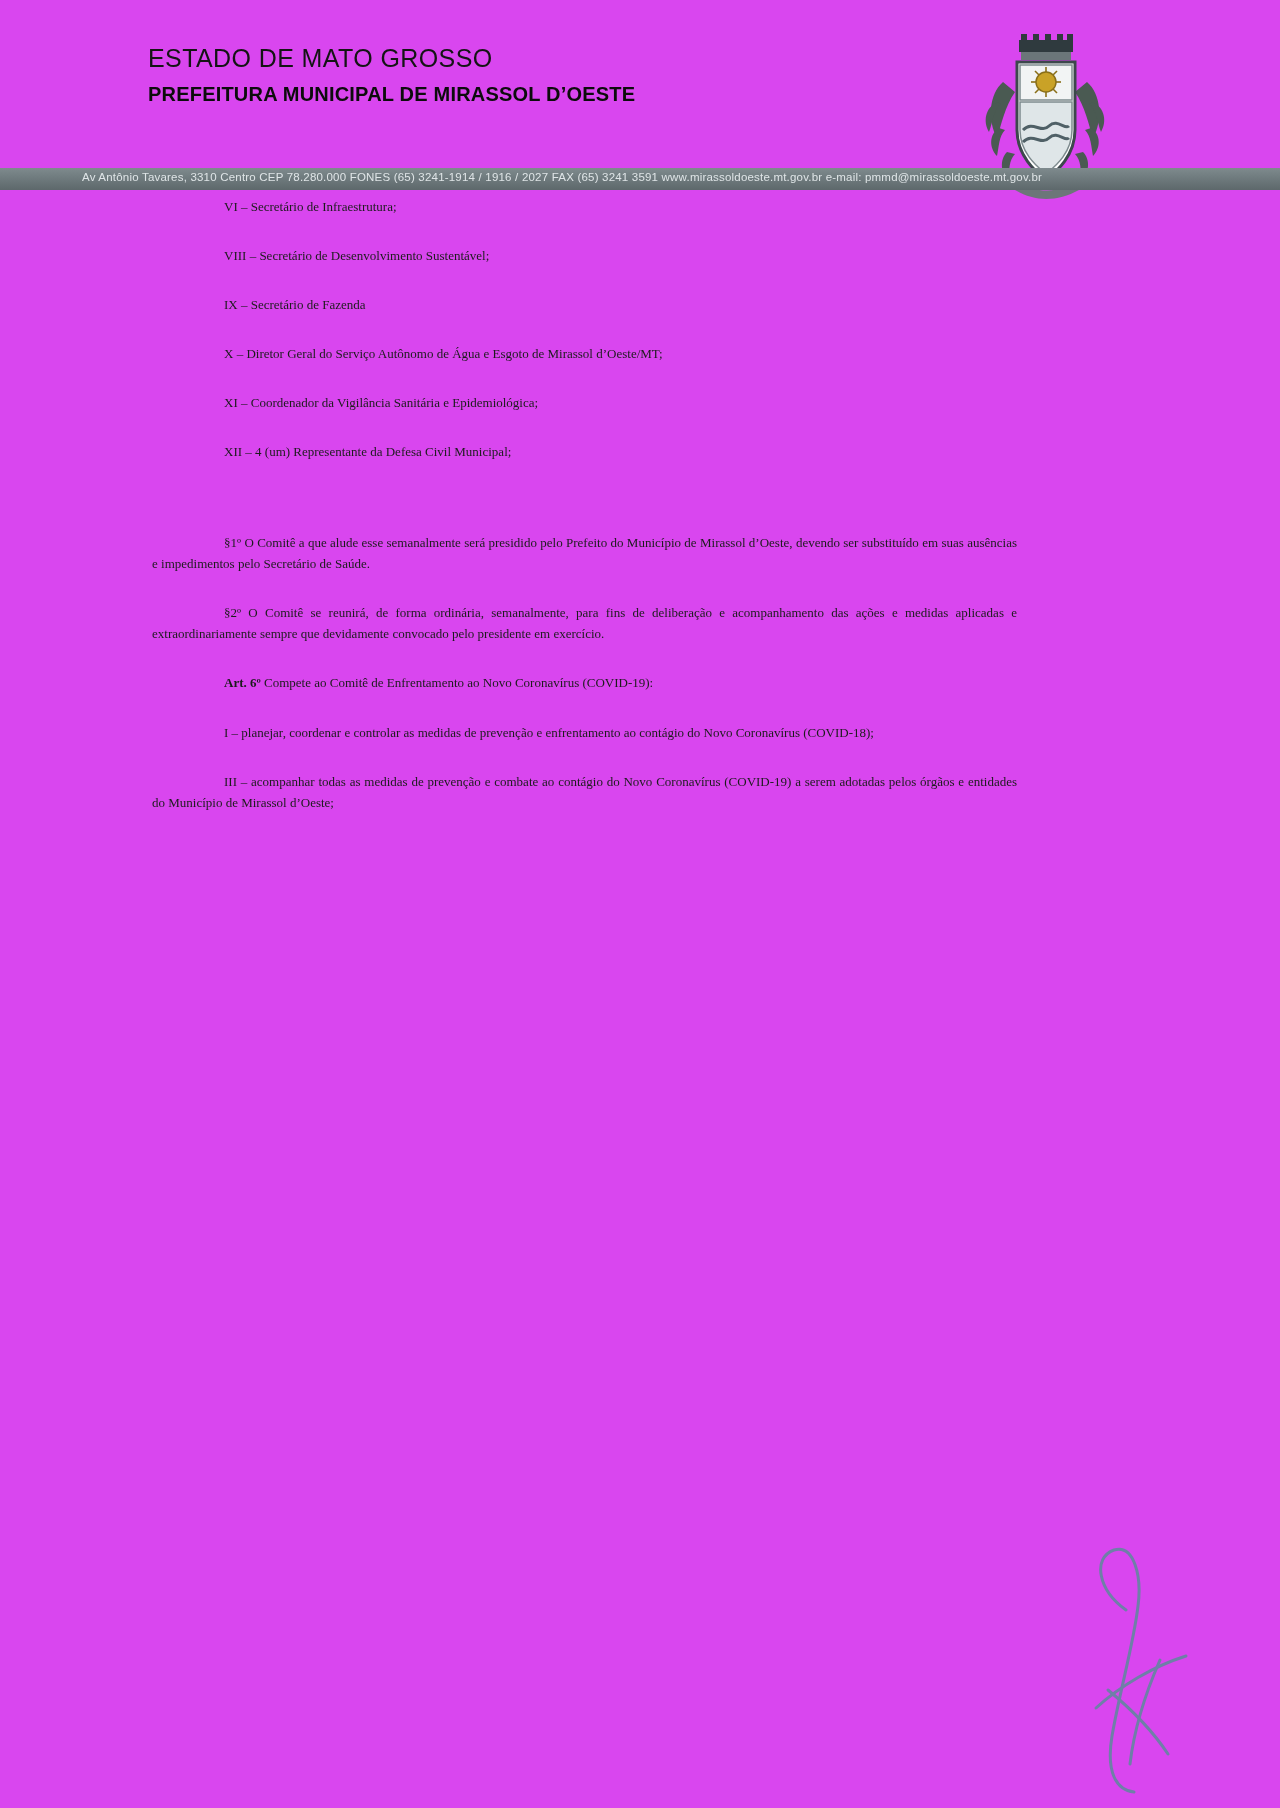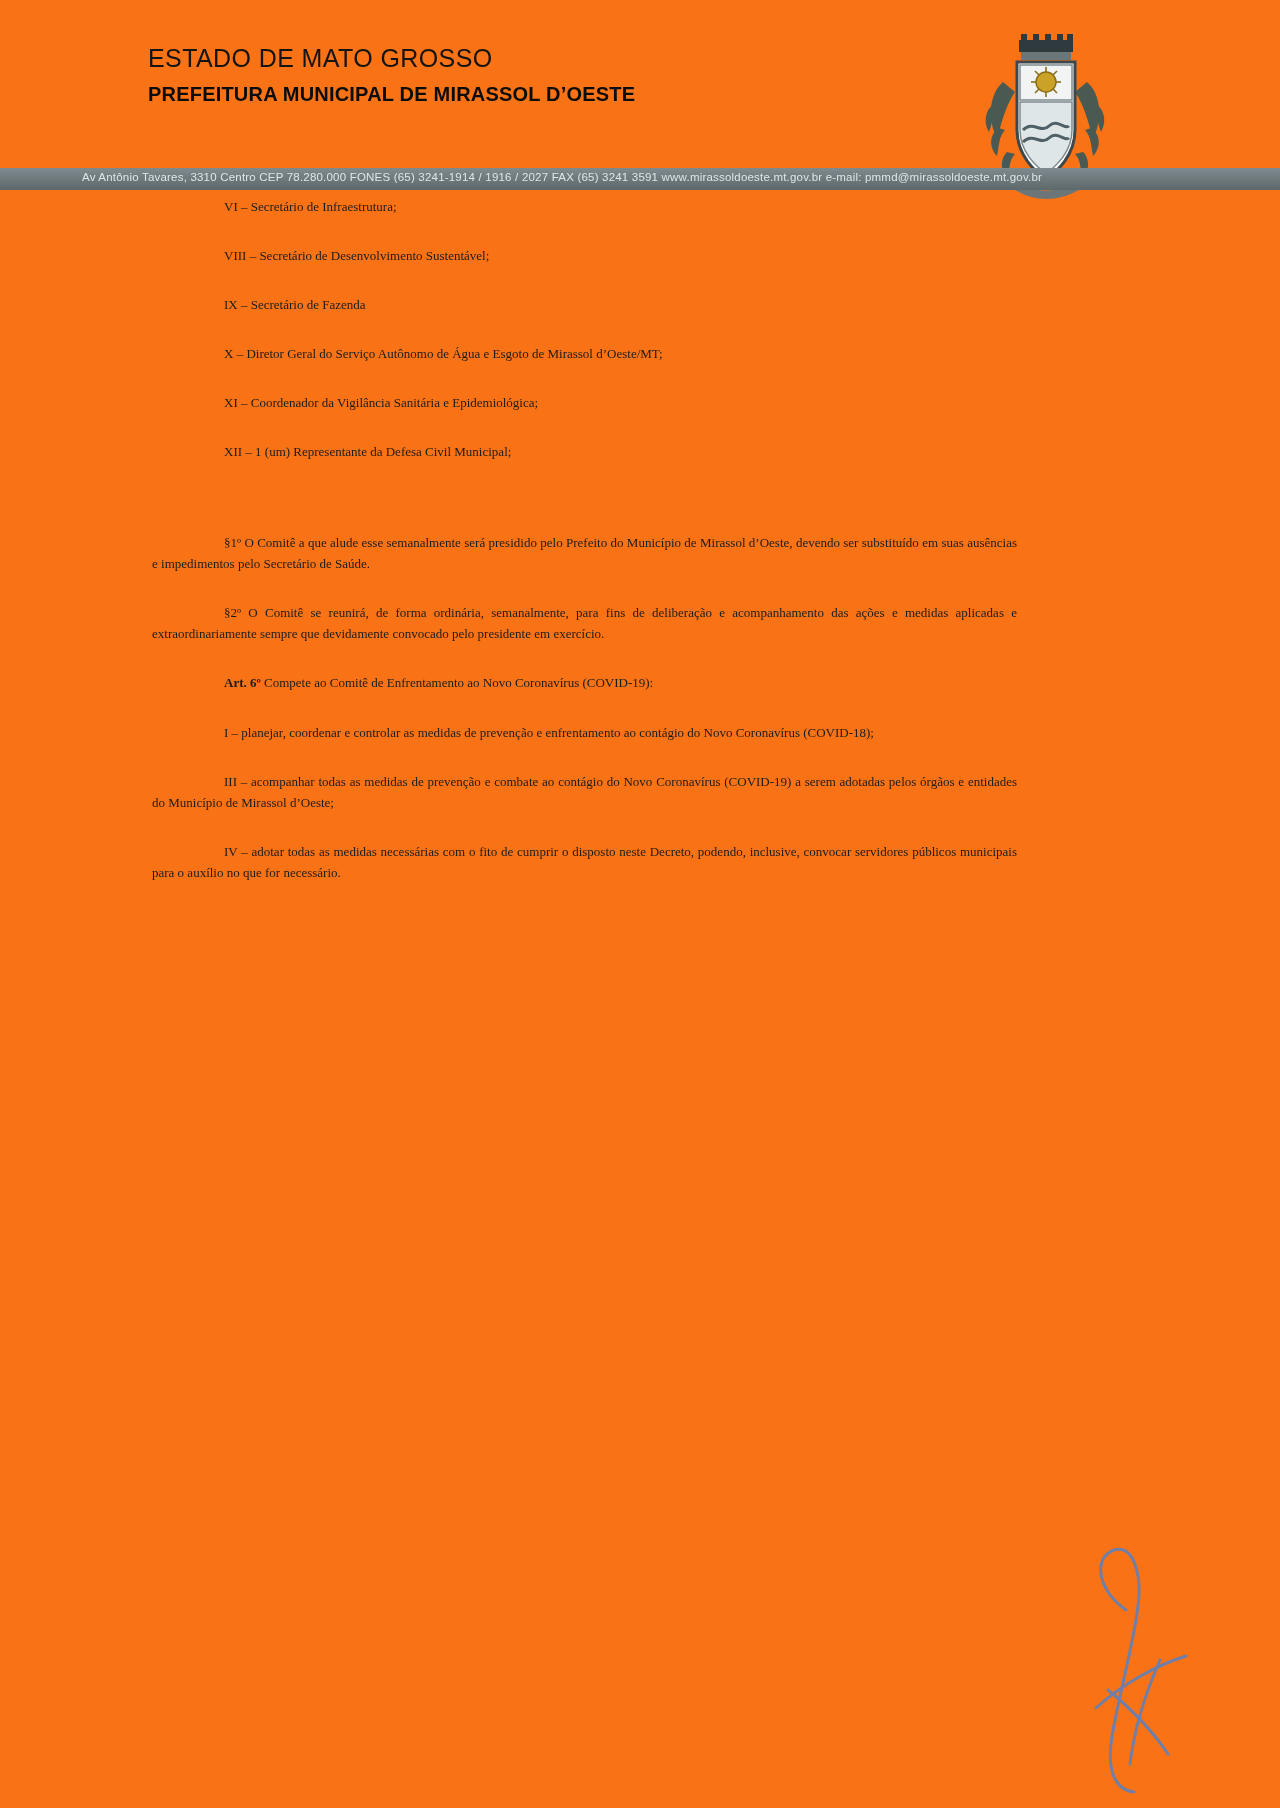--- a/index.html
+++ b/index.html
@@ -14,21 +14,21 @@
     font-family: "Liberation Sans", sans-serif;
     color: #1b1b1b;
     overflow: hidden;
   }
 
   .page {
     position: absolute;
     top: 0; left: 0;
     width: 1280px;
     height: 1808px;
-    background: #f97316;
+    background: #d946ef;
   }
 
   
   .header {
     position: absolute;
     top: 34px;
     left: 0;
     width: 1280px;
     height: 140px;
   }
@@ -187,34 +187,33 @@
     <div class="ct">Av Antônio Tavares, 3310 Centro CEP 78.280.000   FONES (65) 3241-1914 / 1916 / 2027   FAX (65) 3241 3591   www.mirassoldoeste.mt.gov.br   e-mail: pmmd@mirassoldoeste.mt.gov.br</div>
   </div>
 
   <div class="doc-body">
 
     <p class="para indent">VI – Secretário de Infraestrutura;</p>
     <p class="para indent">VIII – Secretário de Desenvolvimento Sustentável;</p>
     <p class="para indent">IX – Secretário de Fazenda</p>
     <p class="para indent">X – Diretor Geral do Serviço Autônomo de Água e Esgoto de Mirassol d’Oeste/MT;</p>
     <p class="para indent">XI – Coordenador da Vigilância Sanitária e Epidemiológica;</p>
-    <p class="para indent">XII – 1 (um) Representante da Defesa Civil Municipal;</p>
+    <p class="para indent">XII – 4 (um) Representante da Defesa Civil Municipal;</p>
 
     <div class="gap-block"></div>
 
     <p class="para indent">§1º O Comitê a que alude esse semanalmente será presidido pelo Prefeito do Município de Mirassol d’Oeste, devendo ser substituído em suas ausências e impedimentos pelo Secretário de Saúde.</p>
     <p class="para indent">§2º O Comitê se reunirá, de forma ordinária, semanalmente, para fins de deliberação e acompanhamento das ações e medidas aplicadas e extraordinariamente sempre que devidamente convocado pelo presidente em exercício.</p>
 
     <p class="para indent">
       <b class="art">Art. 6º</b><span> Compete ao Comitê de Enfrentamento ao Novo Coronavírus (COVID-19):</span>
     </p>
 
     <p class="para indent">I – planejar, coordenar e controlar as medidas de prevenção e enfrentamento ao contágio do Novo Coronavírus (COVID-18);</p>
     <p class="para indent">III – acompanhar todas as medidas de prevenção e combate ao contágio do Novo Coronavírus (COVID-19) a serem adotadas pelos órgãos e entidades do Município de Mirassol d’Oeste;</p>
-    <p class="para indent">IV – adotar todas as medidas necessárias com o fito de cumprir o disposto neste Decreto, podendo, inclusive, convocar servidores públicos municipais para o auxílio no que for necessário.</p>
   </div>
 
   <div class="signature">
     <svg viewBox="0 0 150 260" width="150" height="260" aria-hidden="true">
       <g fill="none" stroke="#6f7fa8" stroke-width="3" stroke-linecap="round">
         <path d="M36 70 C8 50, 2 18, 24 10 C44 4, 52 36, 48 66 C44 102, 30 150, 22 196 C16 232, 26 250, 44 252"></path>
         <path d="M6 168 C30 146, 64 126, 96 116"></path>
         <path d="M18 150 C40 168, 62 190, 78 214"></path>
         <path d="M70 120 C56 152, 44 190, 40 224"></path>
       </g>

